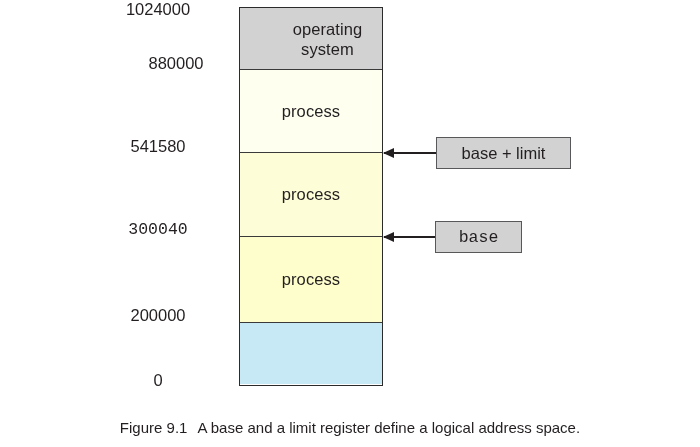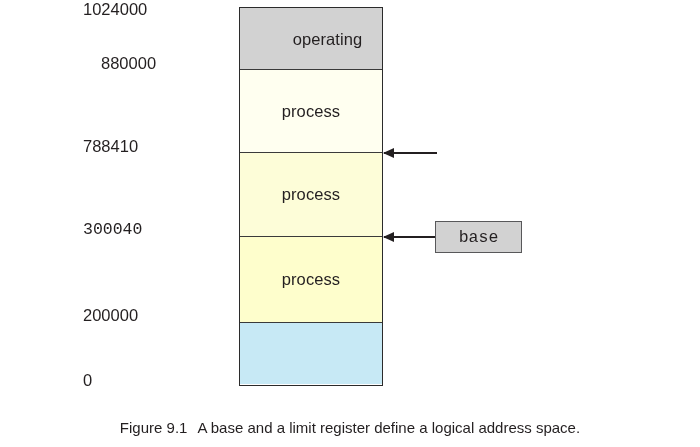--- a/index.html
+++ b/index.html
@@ -21,21 +21,21 @@
     left: 0;
     top: 0;
     width: 700px;
     height: 447px;
   }
 
   
   .addr-label {
     position: absolute;
     width: 150px;
-    text-align: left;
+    text-align: center;
     font-size: 16.5px;
     color: #231f20;
     line-height: 1;
     white-space: nowrap;
   }
 
   
   #memory-column {
     position: absolute;
     left: 239px;
@@ -123,33 +123,34 @@
 </style>
 </head>
 <body>
 
 <div id="figure-root">
 
   <div class="addr-label" style="left:83px; top:1px;">1024000</div>
 
   <div class="addr-label" style="left:101px; top:55px;">880000</div>
 
-  <div class="addr-label" style="left:83px; top:138px;">788410</div>
+  <div class="addr-label" style="left:83px; top:138px;">541580</div>
 
   <div class="addr-label" style="left:83px; top:222px;font-family:Liberation Mono, monospace;">300040</div>
 
   <div class="addr-label" style="left:83px; top:307px;">200000</div>
 
   <div class="addr-label" style="left:83px; top:372px;">0</div>
 
   <div id="memory-column">
 
     <div class="mem-block" style="top:0px; height:61.4px; background:#d2d2d2;padding-left:33px;">
       <div class="mem-label">
         <div>operating</div>
+        <div>system</div>
       </div>
     </div>
 
     <div class="mem-block" style="top:61.4px; height:83px; background:#fffff0;">
       <div class="mem-label">process</div>
     </div>
 
     <div class="mem-block" style="top:144.4px; height:84px; background:#fdfdd8;">
       <div class="mem-label">process</div>
     </div>
@@ -163,20 +164,23 @@
     </div>
 
     <div class="divider" style="top:61.4px;"></div>
     <div class="divider" style="top:144.4px;"></div>
     <div class="divider" style="top:228.4px;"></div>
     <div class="divider" style="top:314.4px;"></div>
   </div>
 
   <div class="arrow-line" style="left:384px; top:152px; width:53px;"></div>
   <div class="arrow-head" style="left:383px; top:147.5px;"></div>
+  <div class="callout-box" style="left:436px; top:137px; width:135px; height:32px;">
+    <span>base + limit</span>
+  </div>
 
   <div class="arrow-line" style="left:384px; top:236px; width:52px;"></div>
   <div class="arrow-head" style="left:383px; top:231.5px;"></div>
   <div class="callout-box" style="left:435px; top:221px; width:87px; height:32px;font-family:Liberation Mono, monospace;">
     <span>base</span>
   </div>
 
   <div id="caption">
     <span class="cap-strong">Figure 9.1</span><span class="cap-gap"></span><span>A base and a limit register define a logical address space.</span>
   </div>

